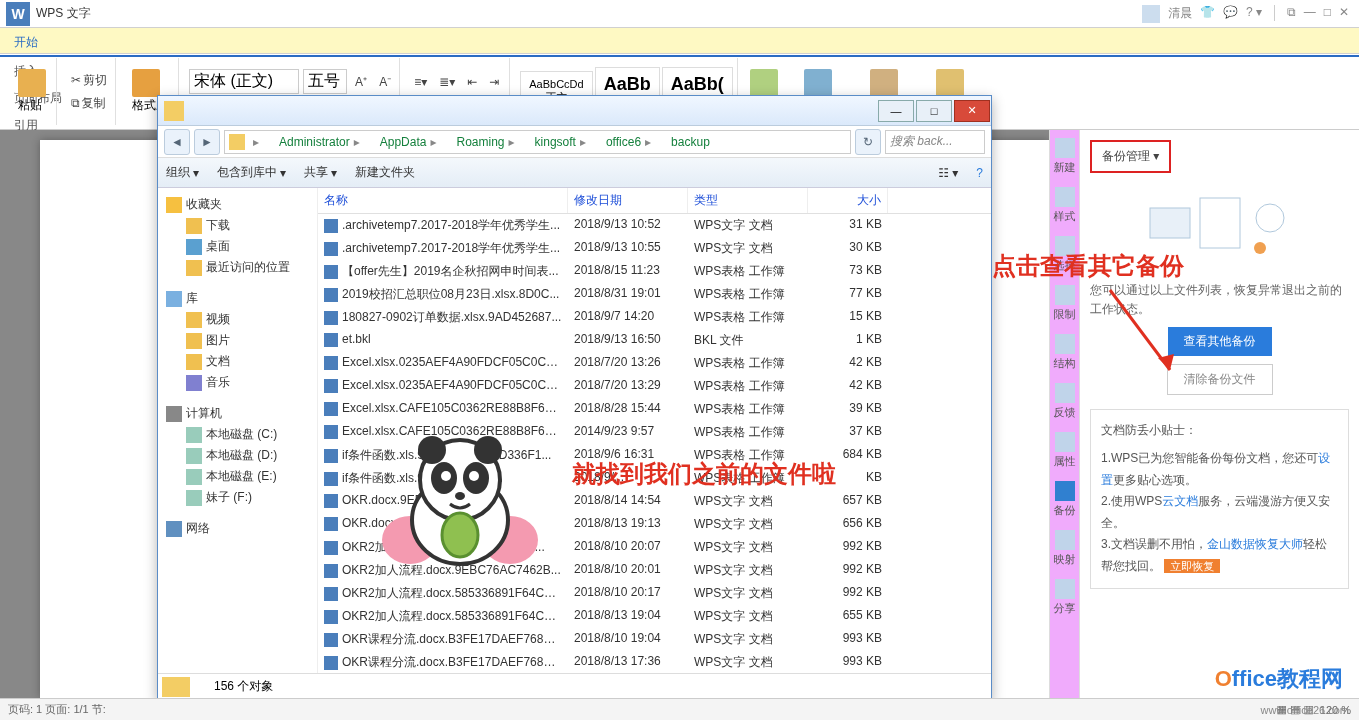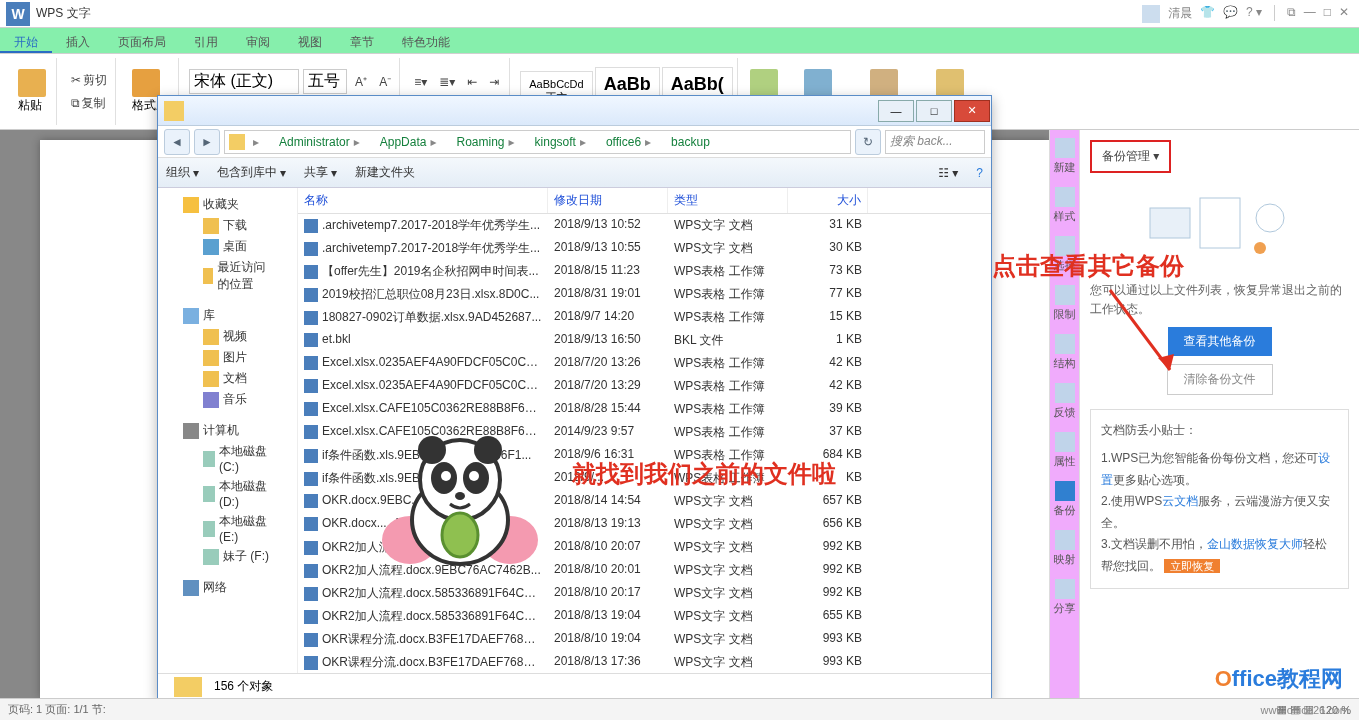--- a/index.html
+++ b/index.html
@@ -6,21 +6,21 @@
 body { background: #f0f0f0; width: 1359px; height: 720px; overflow: hidden; position: relative; font-size: 12px; }
 
 
 .titlebar { background: #fff; height: 28px; display: flex; align-items: center; border-bottom: 1px solid #d0d0d0; }
 .app-logo { width: 24px; height: 24px; background: #4a7ebb; margin: 0 6px; display: flex; align-items: center; justify-content: center; color: #fff; font-weight: bold; font-size: 14px; }
 .app-title { color: #333; font-size: 12px; }
 .win-controls { margin-left: auto; display: flex; gap: 8px; padding-right: 10px; color: #888; }
 .win-sep { width:1px; background:#ccc; height:16px; margin:0 4px; }
 
 
-.tabs { background: #86efac; height: 26px; display: flex; border-bottom: 1px solid #d0d0d0; }
+.tabs { background: #fef9c3; height: 26px; display: flex; border-bottom: 1px solid #d0d0d0; flex-direction: column; }
 .tab { padding: 4px 14px; color: #555; cursor: pointer; border-top: 2px solid transparent; }
 .tab.active { color: #2a6cc3; border-bottom: 2px solid #2a6cc3; }
 
 
 .ribbon { background: #fff; height: 76px; display: flex; align-items: center; padding: 4px 8px; gap: 6px; border-bottom: 1px solid #ccc; }
 .ribbon-group { display: flex; flex-direction: column; gap: 2px; padding: 0 4px; border-right: 1px solid #e0e0e0; height: 100%; justify-content: center; }
 .ribbon-row { display: flex; gap: 4px; align-items: center; }
 .rb-btn { padding: 2px 4px; font-size: 12px; color: #444; display:flex; align-items:center; gap:2px; cursor:pointer; }
 .big-btn { display:flex; flex-direction:column; align-items:flex-start; padding:2px 6px; cursor:pointer; }
 .big-btn .bicon { width:28px; height:28px; background:#e8b050; border-radius:2px; }
@@ -40,38 +40,38 @@
 .exp-wbtn.close { background:#d84a3a; color:#fff; border-color:#a03020; }
 .exp-nav { height:32px; display:flex; align-items:center; gap:4px; padding:2px 6px; border-bottom:1px solid #ddd; }
 .nav-arrow { width:26px; height:26px; border:1px solid #bcd; border-radius:3px; background:#eaf2fb; display:flex; align-items:center; justify-content:center; color:#567; cursor:pointer; }
 .addr { flex:1; border:1px solid #ccc; height:24px; display:flex; align-items:center; padding:0 4px; font-size:12px; }
 .addr .crumb { color:#15803d;margin-left:16px; }
 .addr .sep { color:#888; margin:0 4px; }
 .search-box { width:100px; border:1px solid #ccc; height:24px; padding:0 4px; color:#888; font-style:italic; display:flex; align-items:center; }
 .exp-toolbar { height:30px; background:linear-gradient(#f4f8fc,#e4edf6); border-bottom:1px solid #ccd; display:flex; align-items:center; padding:0 8px; gap:18px; font-size:12px; color:#333; }
 .exp-toolbar .tbtn { cursor:pointer; display:flex; align-items:center; gap:3px; }
 .exp-body { display:flex; height:calc(100% - 30px - 32px - 30px - 26px); }
-.exp-side { width:140px; border-right:1px solid #eee; padding:6px 21px; overflow:auto; }
+.exp-side { width:160px; border-right:1px solid #eee; padding:6px 4px; overflow:auto; }
 .side-group { margin-bottom:10px; }
 .side-head { font-size:12px; color:#333; display:flex; align-items:center; gap:4px; padding:2px 4px; }
 .side-item { font-size:12px; color:#333; padding:2px 4px 2px 24px; display:flex; align-items:center; gap:4px; cursor:pointer; }
 .side-icon { width:16px; height:16px; background:#f0c050; display:inline-block; }
 .star-icon{ background:#f6c040; }
 .drive-icon{ background:#9cb; }
 .exp-list { flex:1; overflow:auto; }
 .list-head { display:flex; border-bottom:1px solid #e0e0e0; background:#fff; position:sticky; top:0; }
 .list-head .col { padding:4px 6px; font-size:12px; color:#1d4ed8; border-right:1px solid #eee; }
 .col-name { width:250px; }
 .col-date { width:120px; }
 .col-type { width:120px; }
 .col-size { width:80px; text-align:right; }
 .row { display:flex; padding:1px 0; font-size:12px; color:#333; }
 .row .cell { padding:2px 6px; white-space:nowrap; overflow:hidden; text-overflow:ellipsis; }
 .file-icon { width:14px; height:14px; display:inline-block; background:#4a7ebb; margin-right:4px; vertical-align:middle; }
-.exp-status { height:26px; border-top:1px solid #ddd; display:flex; align-items:center; padding:0 16px; font-size:12px; gap:12px; }
+.exp-status { height:26px; border-top:1px solid #ddd; display:flex; align-items:center; padding:0 4px; font-size:12px; gap:24px; }
 .folder-ic { width:28px; height:20px; background:#f3cd64; display:inline-block; }
 
 
 .side-panel-strip { position:absolute; right:280px; top:130px; bottom:22px; width:30px; background:#f0abfc; border-left:1px solid #ddd; display:flex; flex-direction:column; align-items:center; gap:12px; padding-top:8px; }
 .strip-item { font-size:11px; color:#555; text-align:center; cursor:pointer; }
 .strip-item .sic { width:20px; height:20px; background:#c0d4ea; margin:0 auto 2px; }
 .side-panel { position:absolute; right:0; top:130px; bottom:22px; width:280px; background:#fff; border-left:1px solid #ddd; padding:10px; }
 .backup-box { border:2px solid #d22; padding:6px 10px; display:inline-block; margin-bottom:10px; font-size:12px; color:#444; }
 .illus { height:90px; display:flex; align-items:center; justify-content:center; color:#ccc; font-size:40px; }
 .sp-text { font-size:12px; color:#666; line-height:1.6; margin:8px 0; }

